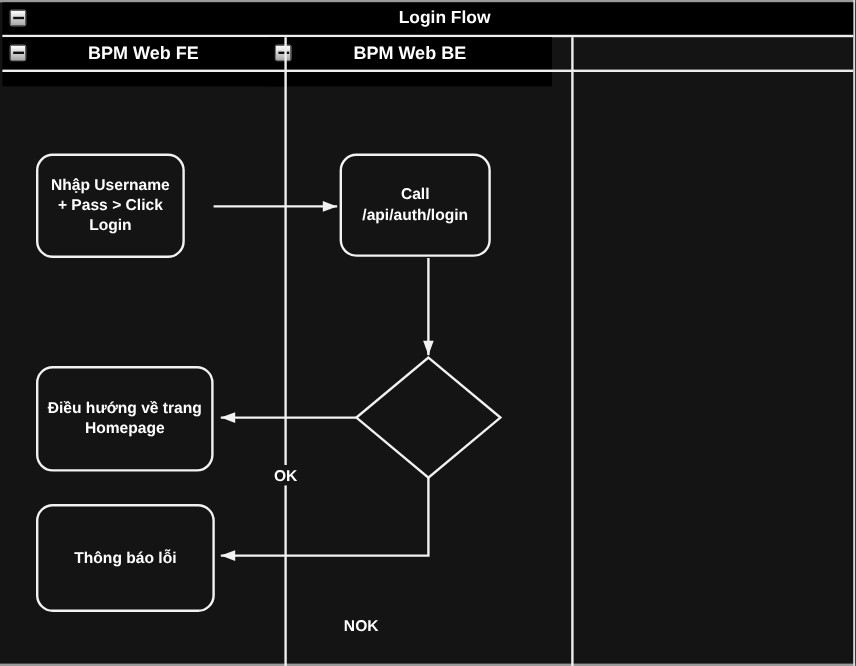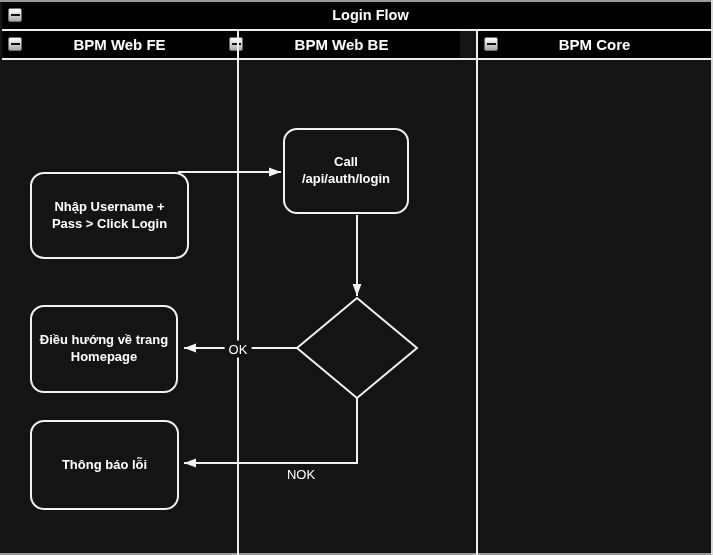--- a/index.html
+++ b/index.html
@@ -21,21 +21,21 @@
     position:absolute; left:2px; top:2px; width:709px; height:27px;
     background:#000000;
   }
   .titletext {
     display:block; text-align:center; line-height:27px;
     font-weight:bold; font-size:14.5px; color:#ffffff;margin-left:28px;
   }
 
   
   .lane-header {
-    position:absolute; top:31px; height:27px; background:#000000;
+    position:absolute; top:31px; height:41px; background:#000000;
   }
   .lanetext {
     display:block; text-align:center; line-height:27px;
     font-weight:bold; font-size:15px; color:#ffffff;
   }
 
   
   .hsep { position:absolute; left:2px; right:2px; height:2px; background:#ededed; }
   .vsep { position:absolute; top:31px; bottom:0; width:2px; background:#ededed; }
 
@@ -61,21 +61,21 @@
   .diamond-label {
     position:absolute; left:287px; top:340px; width:140px; height:16px;
     text-align:center; line-height:16px; font-weight:bold; font-size:13px;
     white-space:nowrap;
   }
 
   
   .edge-label {
     position:absolute; transform:translate(-50%,-50%);
     background:#141414; padding:1px 4px;
-    font-weight:normal; font-size:13px; white-space:nowrap;
+    font-weight:bold; font-size:13px; white-space:nowrap;margin-top:47px;
   }
 
   .wires { position:absolute; left:0; top:0; }
 </style>
 </head>
 <body>
 
 <div class="stage">
 
   <div class="edge-top"></div>
@@ -95,47 +95,41 @@
       <span class="minus"></span>
     </div>
     <span class="lanetext">BPM Web FE</span>
   </div>
   <div class="lane-header" style="left:223px; width:237px;">
     <div class="collapse-btn" style="left:6px; top:6px;">
       <span class="minus"></span>
     </div>
     <span class="lanetext">BPM Web BE</span>
   </div>
-  <div class="lane-header" style="left:478px; width:233px;">
-    <div class="collapse-btn" style="left:6px; top:6px;">
-      <span class="minus"></span>
-    </div>
-    <span class="lanetext">BPM Core</span>
-  </div>
   <div class="hsep" style="top:58px;"></div>
 
   <div class="vsep" style="left:237px;"></div>
   <div class="vsep" style="left:476px;"></div>
 
   <svg class="wires" width="713" height="555" viewBox="0 0 713 555">
     <defs>
       <marker id="arrow" viewBox="0 0 14 10" refX="13" refY="5" markerWidth="14" markerHeight="10" markerUnits="userSpaceOnUse" orient="auto-start-reverse">
         <path d="M13 5 L1 0.6 L1 9.4 Z" fill="#f2f2f2"></path>
       </marker>
     </defs>
     <g stroke="#f2f2f2" stroke-width="2" fill="none">
       <path d="M178 172 L281 172" marker-end="url(#arrow)"></path>
       <path d="M357 215 L357 296" marker-end="url(#arrow)"></path>
       <path d="M297 348 L184 348" marker-end="url(#arrow)"></path>
       <path d="M357 398 L357 463 L184 463" marker-end="url(#arrow)"></path>
     </g>
     <polygon points="357,298 417,348 357,398 297,348" fill="#141414" stroke="#f2f2f2" stroke-width="2"></polygon>
   </svg>
 
-  <div class="node" style="left:30px; top:128px; width:159px; height:87px;margin-top:44px;">
+  <div class="node" style="left:30px; top:128px; width:124px; height:87px;">
     <span>Nhập Username + Pass &gt; Click Login</span>
   </div>
   <div class="node" style="left:283px; top:128px; width:126px; height:86px;">
     <span>Call /api/auth/login</span>
   </div>
   <div class="node" style="left:30px; top:305px; width:148px; height:88px;align-items:center;">
     <span>Điều hướng về trang Homepage</span>
   </div>
   <div class="node" style="left:30px; top:420px; width:149px; height:90px;">
     <span>Thông báo lỗi</span>

